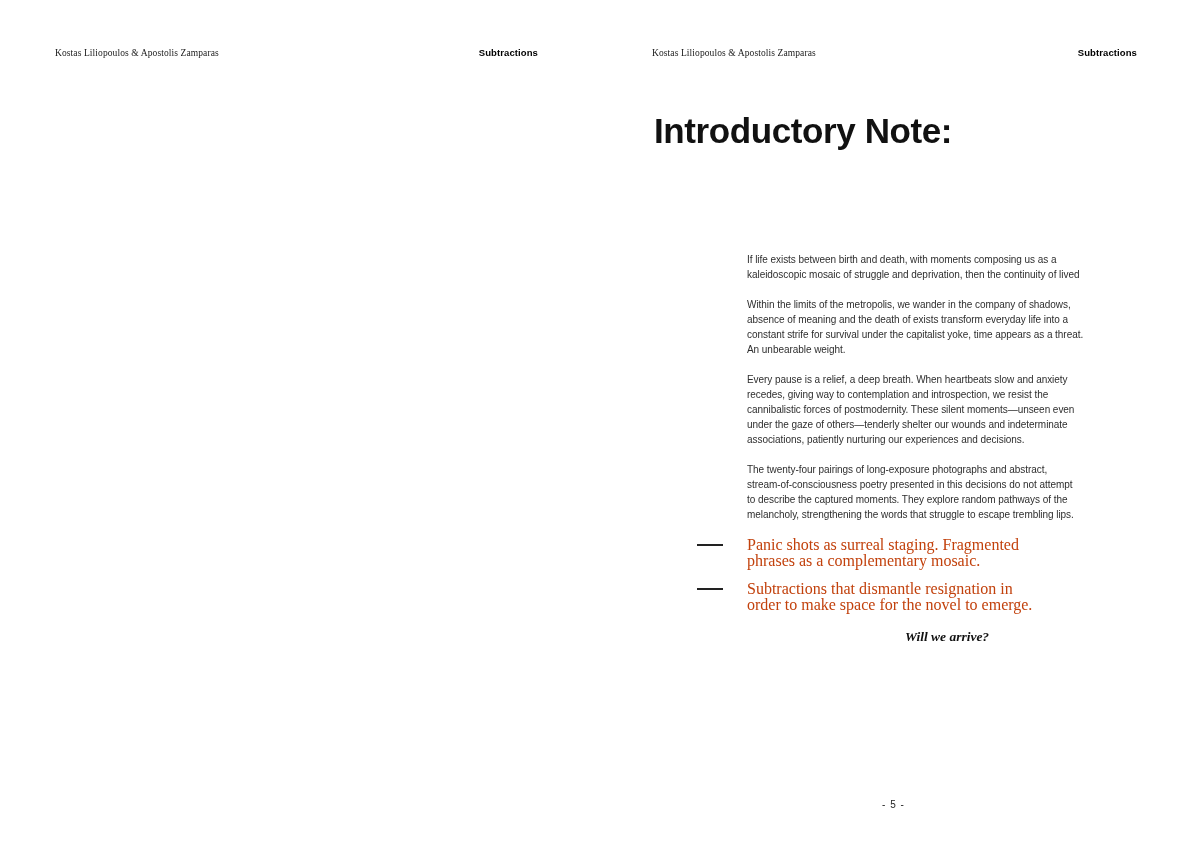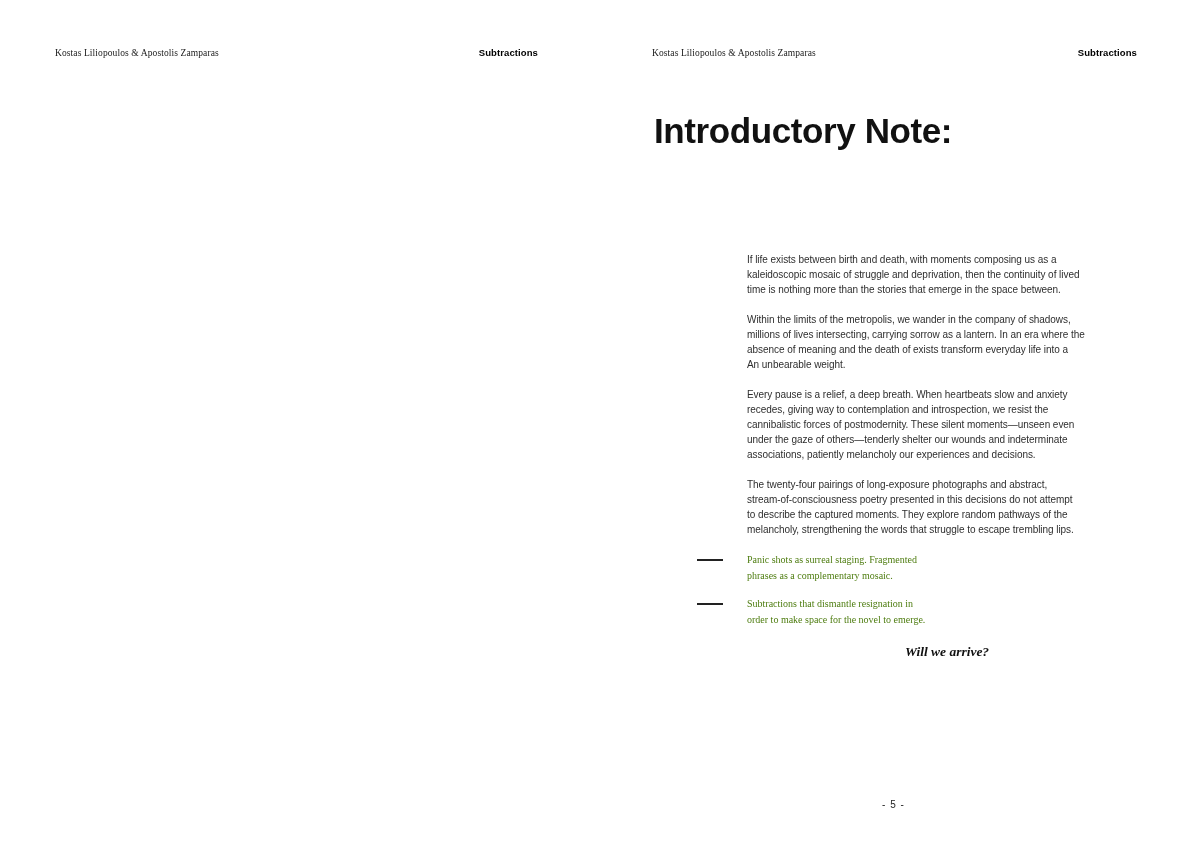--- a/index.html
+++ b/index.html
@@ -71,23 +71,23 @@
     letter-spacing: -0.05px;
     color: #2e2e2e;
   }
   .ln { display: block; white-space: nowrap; }
   
   .items-block { margin-top: 0; }
   .item {
     position: relative;
     margin: 0 0 13px 0;
     font-family: "Liberation Serif", serif;
-    font-size: 10px;
+    font-size: 16px;
     line-height: 15.5px;
-    color: #4d7c0f;
+    color: #c2410c;
   }
   .dash-rule {
     position: absolute;
     left: -50px;
     top: 7px;
     width: 26px;
     height: 1.5px;
     background: #222222;
   }
   .closing-question {
@@ -128,36 +128,35 @@
     <span class="rh-book">Subtractions</span>
   </div>
 
   <h1 class="page-title">Introductory Note:</h1>
 
   <div class="body-column">
 
     <p class="body-para">
       <span class="ln">If life exists between birth and death, with moments composing us as a</span>
       <span class="ln">kaleidoscopic mosaic of struggle and deprivation, then the continuity of lived</span>
-      <span class="ln">time is nothing more than the stories that emerge in the space between.</span>
     </p>
 
     <p class="body-para">
       <span class="ln">Within the limits of the metropolis, we wander in the company of shadows,</span>
-      <span class="ln">millions of lives intersecting, carrying sorrow as a lantern. In an era where the</span>
       <span class="ln">absence of meaning and the death of exists transform everyday life into a</span>
+      <span class="ln">constant strife for survival under the capitalist yoke, time appears as a threat.</span>
       <span class="ln">An unbearable weight.</span>
     </p>
 
     <p class="body-para">
       <span class="ln">Every pause is a relief, a deep breath. When heartbeats slow and anxiety</span>
       <span class="ln">recedes, giving way to contemplation and introspection, we resist the</span>
       <span class="ln">cannibalistic forces of postmodernity. These silent moments—unseen even</span>
       <span class="ln">under the gaze of others—tenderly shelter our wounds and indeterminate</span>
-      <span class="ln">associations, patiently melancholy our experiences and decisions.</span>
+      <span class="ln">associations, patiently nurturing our experiences and decisions.</span>
     </p>
 
     <p class="body-para">
       <span class="ln">The twenty-four pairings of long-exposure photographs and abstract,</span>
       <span class="ln">stream-of-consciousness poetry presented in this decisions do not attempt</span>
       <span class="ln">to describe the captured moments. They explore random pathways of the</span>
       <span class="ln">melancholy, strengthening the words that struggle to escape trembling lips.</span>
     </p>
 
     <div class="items-block">

